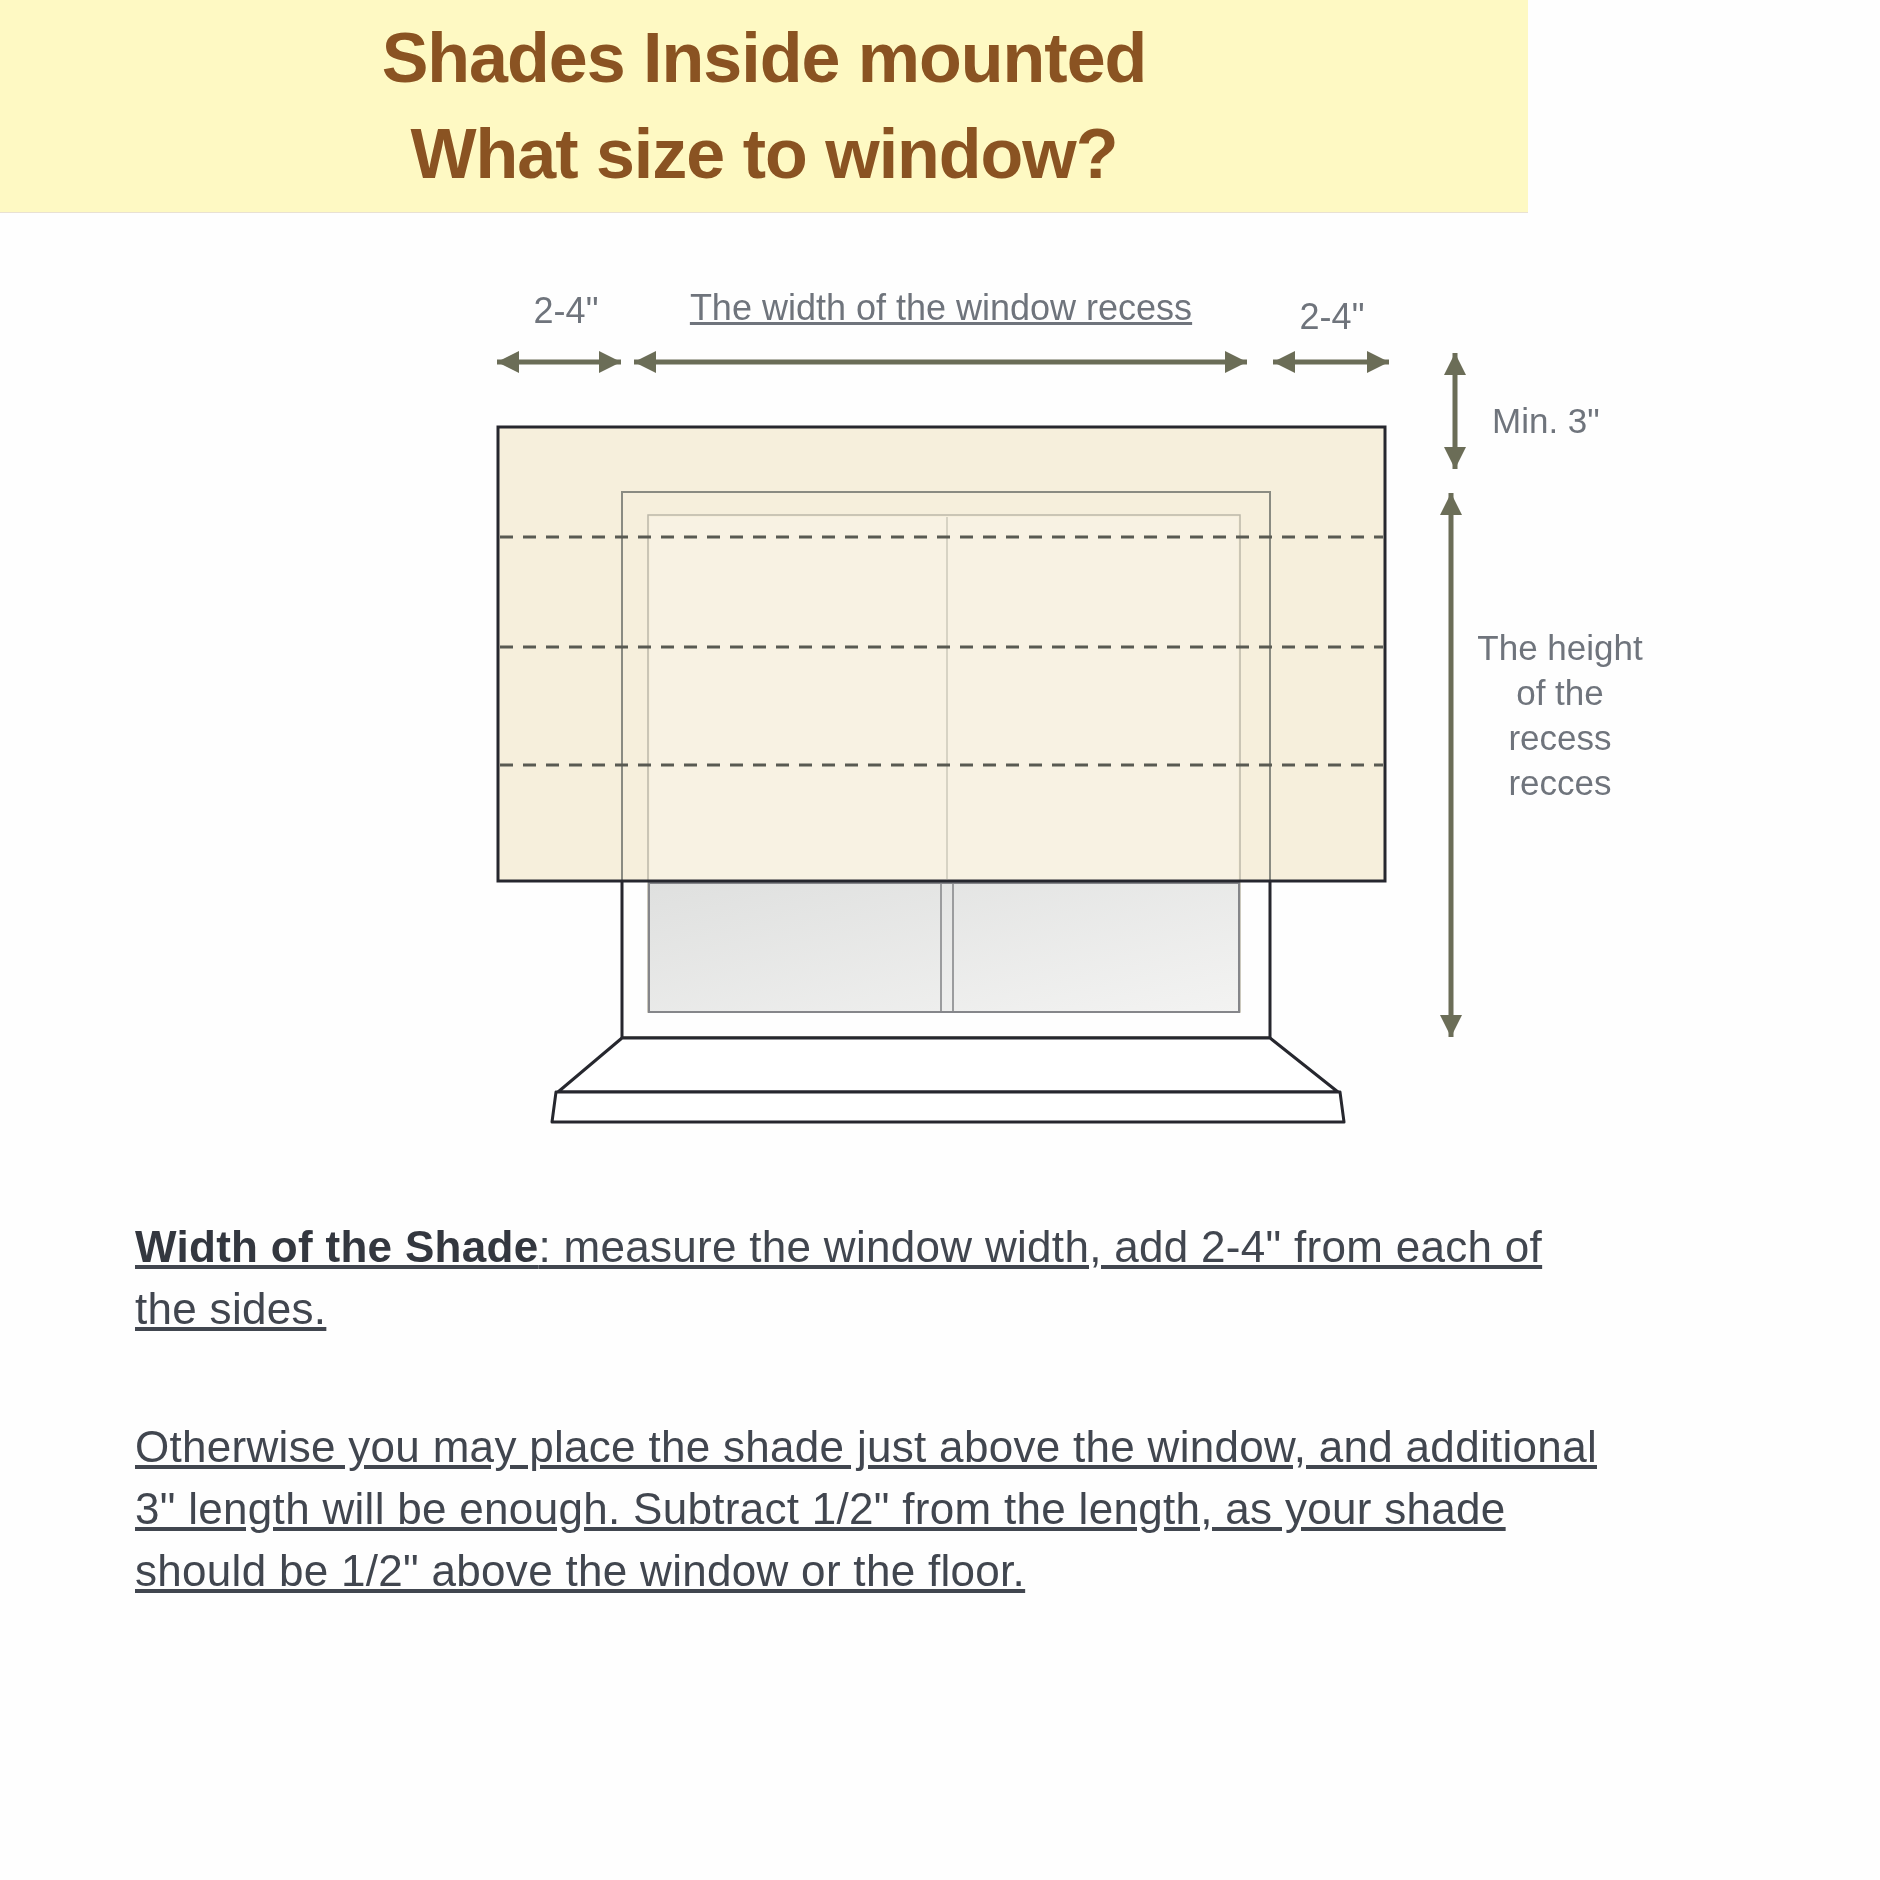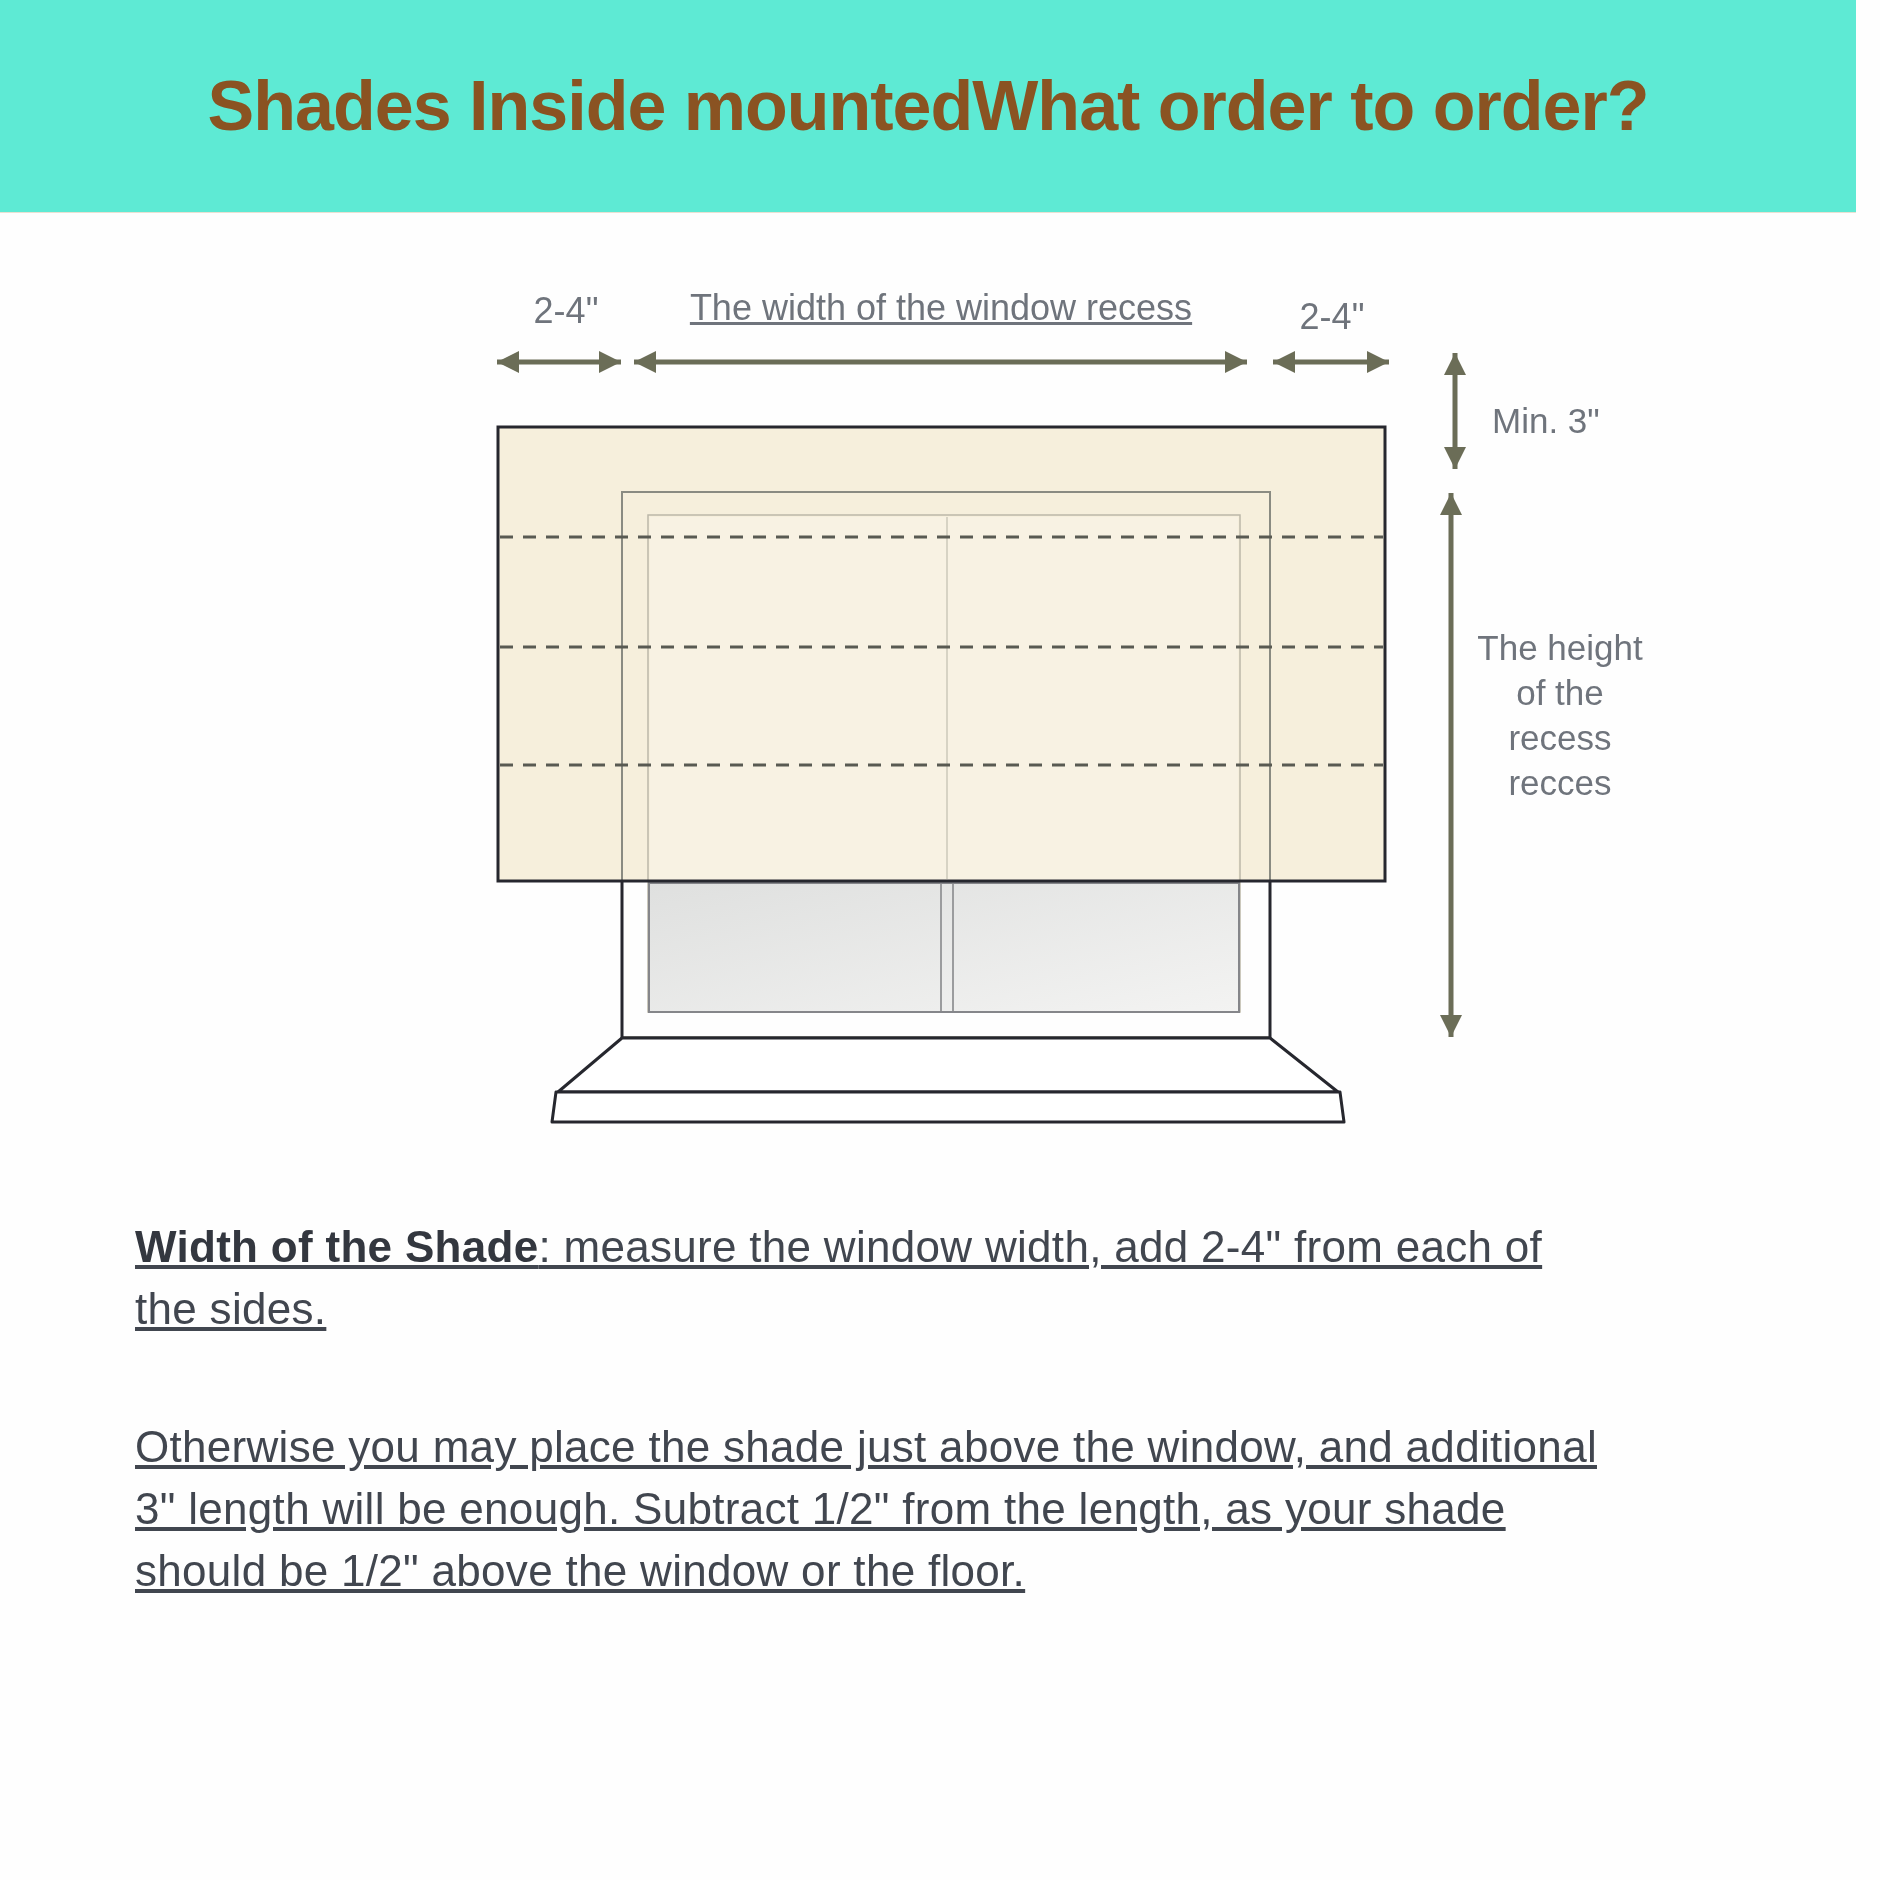--- a/index.html
+++ b/index.html
@@ -3,23 +3,23 @@
 <meta charset="utf-8">
 <style>
   html,body{margin:0;padding:0;}
   body{
     width:1880px;height:1880px;position:relative;overflow:hidden;
     background:#fefefe;
     font-family:"Liberation Sans", sans-serif;
   }
   
   .header{
-    position:absolute;left:0;top:0;width:1856px;height:212px;
-    background:#5eead4;border-bottom:1px solid #e9e1d3;
-    display:flex;flex-direction:row;align-items:center;justify-content:center;
+    position:absolute;left:0;top:0;width:1528px;height:212px;
+    background:#fef9c3;border-bottom:1px solid #e9e1d3;
+    display:flex;flex-direction:column;align-items:center;justify-content:center;
   }
   .header .t{
     color:#8a5322;font-weight:700;font-size:70px;line-height:96px;
     letter-spacing:-1px;text-align:center;
   }
   
   .diagram-svg{position:absolute;left:0;top:0;}
   
   .dlabel{
     position:absolute;color:#6f747c;font-size:36px;line-height:42px;
@@ -35,21 +35,21 @@
   .copy .para{margin:0 0 76px 0;}
   .copy .para:last-child{margin-bottom:0;}
   .copy .pline{white-space:nowrap;}
   .copy strong{font-weight:700;color:#33373f;}
 </style>
 </head>
 <body>
 
 <div class="header">
   <div class="t">Shades Inside mounted</div>
-  <div class="t">What order to order?</div>
+  <div class="t">What size to window?</div>
 </div>
 
 <svg class="diagram-svg" width="1880" height="1880" viewBox="0 0 1880 1880">
   <defs>
     <linearGradient id="glassGrad" x1="0" y1="0" x2="1" y2="1">
       <stop offset="0" stop-color="#dfe0df"></stop>
       <stop offset="1" stop-color="#f3f3f2"></stop>
     </linearGradient>
     <marker id="ah" viewBox="0 0 10 10" refX="10" refY="5" markerWidth="5.2" markerHeight="4.4" orient="auto-start-reverse" markerUnits="strokeWidth">
       <path d="M0,0 L10,5 L0,10 Z" fill="#6b6d57"></path>

